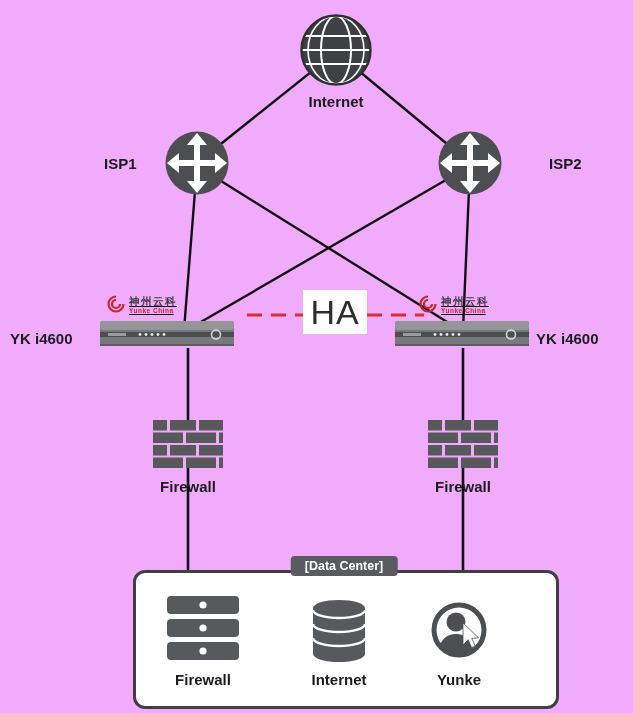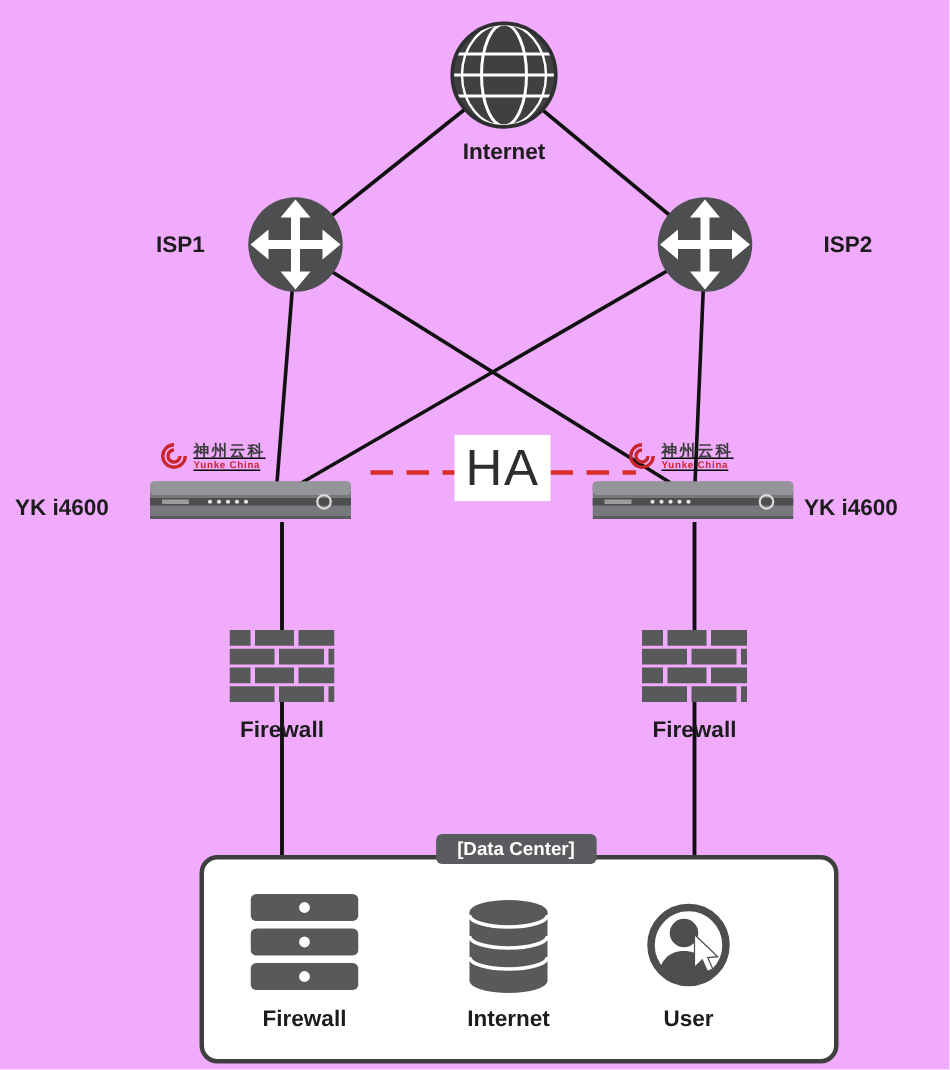--- a/index.html
+++ b/index.html
@@ -231,15 +231,15 @@
           </clipPath>
         </defs>
       <circle cx="29" cy="29" r="25" fill="#ffffff" stroke="#4d4e50" stroke-width="5"></circle>
       <g clip-path="url(#userclip)">
         <circle cx="26" cy="21" r="9.5" fill="#4d4e50"></circle>
         <path d="M8,58 C8,38 17,33 26,33 C35,33 44,38 44,58 Z" fill="#4d4e50"></path>
       </g>
       <polygon points="33,22 33,44 38.2,38.8 41.6,46.6 45.2,45 41.8,37.4 48.5,36.8" fill="#ffffff" stroke="#4d4e50" stroke-width="0.8"></polygon>
     </svg>
   </div>
-  <div class="node-label centered" style="left:459px;top:671px;">User</div>
+  <div class="node-label centered" style="left:459px;top:671px;">Yunke</div>
 
 </div>
 
 </body></html>

